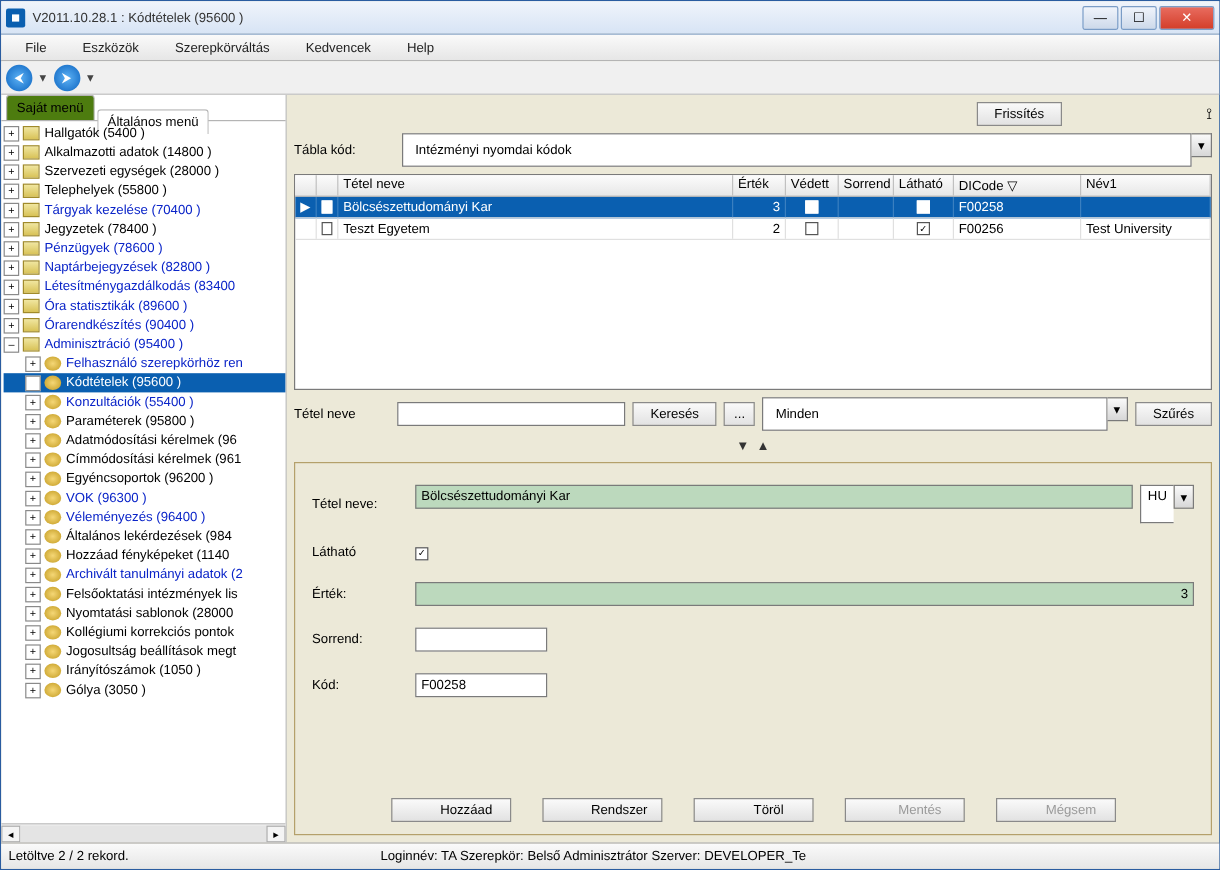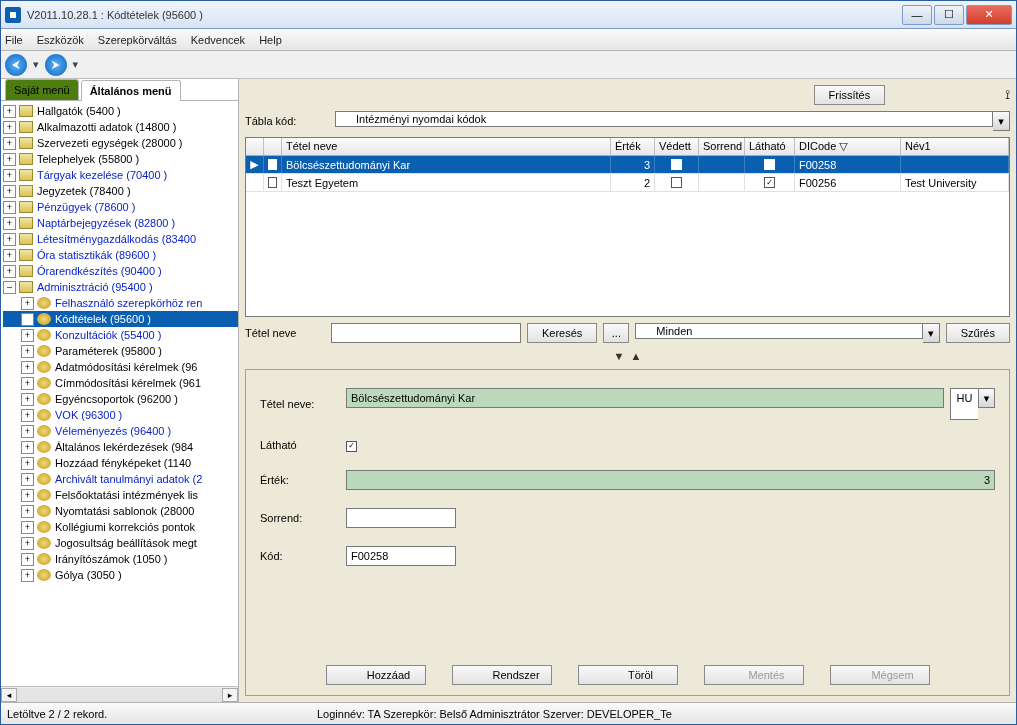--- a/index.html
+++ b/index.html
@@ -11,21 +11,21 @@
 .titlebar { height: 28px; background: linear-gradient(#f0f4fb, #d7e4f5); display: flex; align-items: center; padding: 0 4px; border-bottom: 1px solid #7a9cc6; }
 .titlebar .app-icon { width: 16px; height: 16px; background: #0a5fb0; margin-right: 6px; border-radius: 2px; position: relative; }
 .titlebar .app-icon::after { content: ""; position: absolute; width: 6px; height: 6px; background: #fff; top: 5px; left: 5px; }
 .titlebar .title { flex: 1; color: #333; }
 .titlebar .win-btns { display: flex; gap: 2px; }
 .titlebar .win-btn { width: 30px; height: 20px; border: 1px solid #7a9cc6; background: linear-gradient(#f0f4fb,#cdd9ea); display: flex; align-items: center; justify-content: center; border-radius: 2px; cursor: pointer; }
 .titlebar .win-btn.close { background: linear-gradient(#e86c5f,#d43e2a); color: #fff; width: 46px; }
 
 
 .menubar { height: 22px; background: linear-gradient(#fafafa,#e6e6e6); border-bottom: 1px solid #b4b4b4; display: flex; align-items: center; padding: 0 4px; gap: 14px; }
-.menubar span { color: #222; cursor: default; }
+.menubar span { color: #222; cursor: default; margin-left: 16px; }
 
 
 .navbar { height: 28px; background: #f0f0f0; border-bottom: 1px solid #c0c0c0; display: flex; align-items: center; padding: 0 4px; gap: 4px; }
 .nav-btn { width: 22px; height: 22px; border-radius: 11px; display: flex; align-items: center; justify-content: center; color: #fff; cursor: pointer; }
 .nav-back { background: radial-gradient(#5db2f5,#0a62bf); }
 .nav-fwd  { background: radial-gradient(#5db2f5,#0a62bf); }
 .nav-drop { color: #444; padding: 0 2px; cursor: pointer; }
 
 
 .body { flex: 1; display: flex; overflow: hidden; }
@@ -35,21 +35,21 @@
 
 .logo { padding: 10px 10px 6px 10px; }
 .logo-main { color: #0a5fb0; font-size: 26px; font-weight: bold; font-style: italic; letter-spacing: 1px; }
 .logo-ico { display: inline-block; width: 22px; height: 22px; background: #0a5fb0; vertical-align: middle; margin-right: 4px; position: relative; }
 .logo-ico::after{ content:""; position:absolute; width:14px; height:14px; background: repeating-linear-gradient(0deg,#fff 0 2px, transparent 2px 4px), repeating-linear-gradient(90deg,#fff 0 2px, transparent 2px 4px); top:4px; left:4px;}
 .logo-sub  { color: #888; font-size: 10px; font-style: italic; margin-top: 2px; }
 
 
 .side-tabs { display: flex; border-bottom: 1px solid #b4b4b4; padding: 0 4px; }
 .side-tab  { padding: 4px 8px; border: 1px solid #b4b4b4; border-bottom: none; background: #4d7c0f; margin-right: 2px; cursor: pointer; border-radius: 3px 3px 0 0; }
-.side-tab.active { background: #fff; font-weight: bold; position: relative; top: 1px; }
+.side-tab.active { background: #fff; font-weight: normal; position: relative; top: 12px; }
 
 
 .tree-wrap { flex: 1; overflow: auto; position: relative; }
 .tree { padding: 2px 0 2px 2px; }
 .tree-item { display: flex; align-items: center; white-space: nowrap; height: 16px; padding-right: 4px; cursor: default; }
 .tw { width: 13px; height: 13px; border: 1px solid #8a8a8a; margin-right: 3px; display: inline-flex; align-items: center; justify-content: center; font-size: 9px; line-height: 1; background: #fff; cursor: pointer; }
 .ico { width: 14px; height: 12px; margin-right: 4px; display: inline-block; }
 .ico-folder { background: linear-gradient(#f0e6a0,#d8c257); border: 1px solid #a08a2a; }
 .ico-gear   { background: radial-gradient(#f5d776,#c29a20); border-radius: 50%; }
 .tree .lbl { }
@@ -63,21 +63,21 @@
 
 .right-inner { flex: 1; display: flex; flex-direction: column; padding: 6px; gap: 6px; overflow: hidden; }
 .top-row { display: flex; justify-content: flex-end; align-items: center; }
 .btn { border: 1px solid #8a8a8a; background: linear-gradient(#fafafa,#e2e2e2); padding: 3px 14px; cursor: pointer; }
 .btn:disabled, .btn.disabled { color: #9a9a9a; cursor: default; }
 .pin { margin-left: 120px; cursor: pointer; font-size: 13px; }
 
 .field-row { display: flex; align-items: center; gap: 10px; }
 .field-row label { width: 80px; }
 .combo { flex: 1; display: flex; }
-.combo input { flex: 1; border: 1px solid #7a7a7a; height: 16px; padding: 0 20px; background: #fff; }
+.combo input { flex: 1; border: 1px solid #7a7a7a; height: 28px; padding: 0 10px; background: #fff; }
 .combo .dd { width: 17px; height: 20px; border: 1px solid #7a7a7a; border-left: none; background: linear-gradient(#fafafa,#d7d7d7); display: flex; align-items: center; justify-content: center; cursor: pointer; }
 
 
 .grid { border: 1px solid #7a7a7a; background: #fff; flex: 0 0 180px; display: flex; flex-direction: column; }
 .grid-head { display: flex; background: linear-gradient(#fcfcfc,#e7e7e7); border-bottom: 1px solid #aaa; }
 .gh { border-right: 1px solid #c0c0c0; padding: 2px 4px; font-weight: normal; overflow: hidden; white-space: nowrap; }
 .grid-body { flex: 1; overflow: auto; }
 .gr { display: flex; border-bottom: 1px solid #e0e0e0; height: 18px; align-items: stretch; }
 .gc { border-right: 1px solid #e0e0e0; padding: 1px 4px; overflow: hidden; white-space: nowrap; display: flex; align-items: center; }
 .gr.sel { background: #0a5fb0; color: #fff; }

